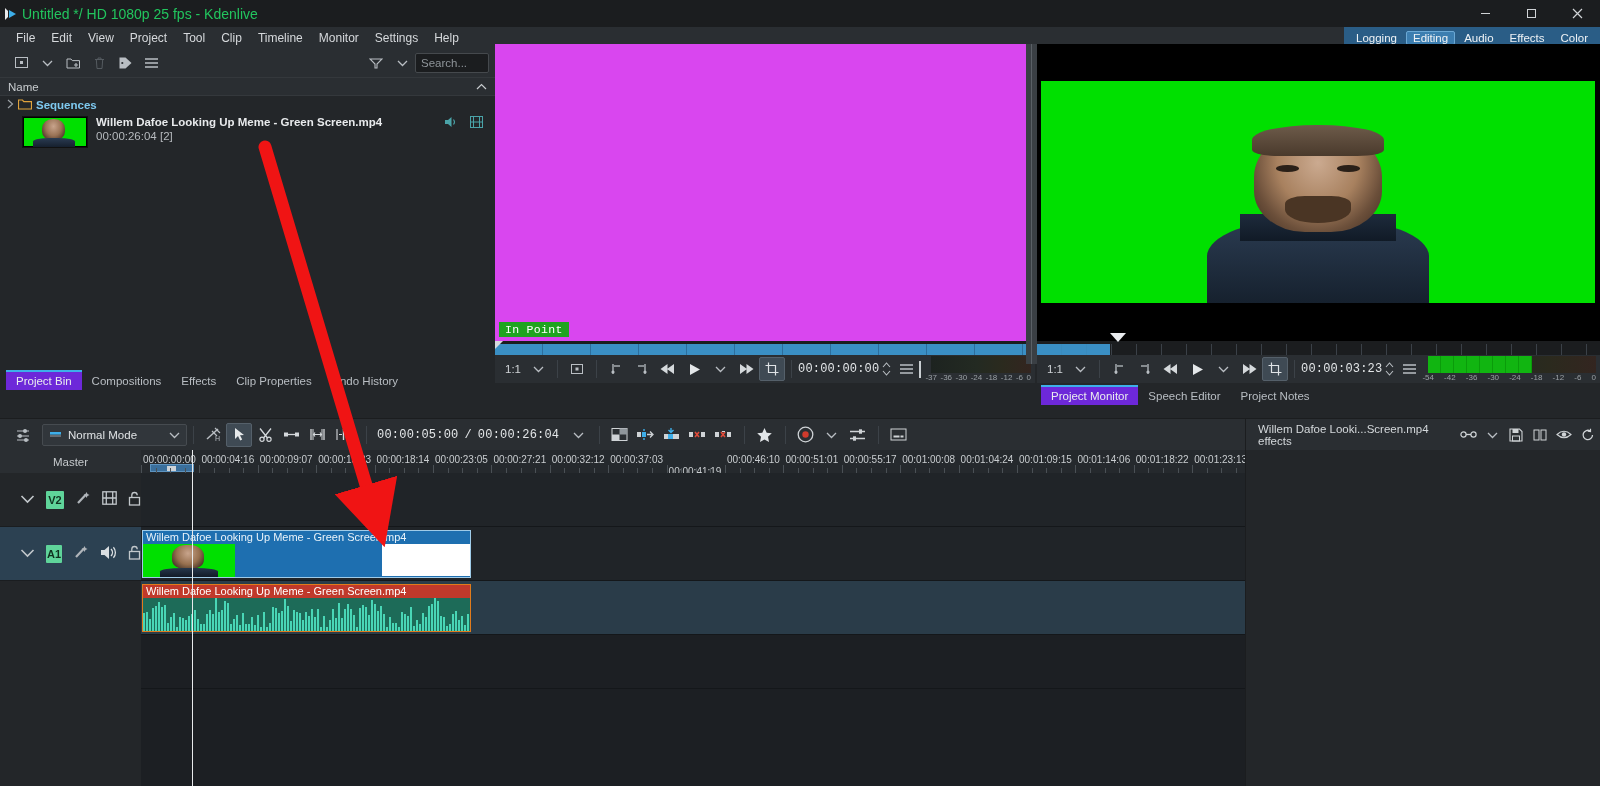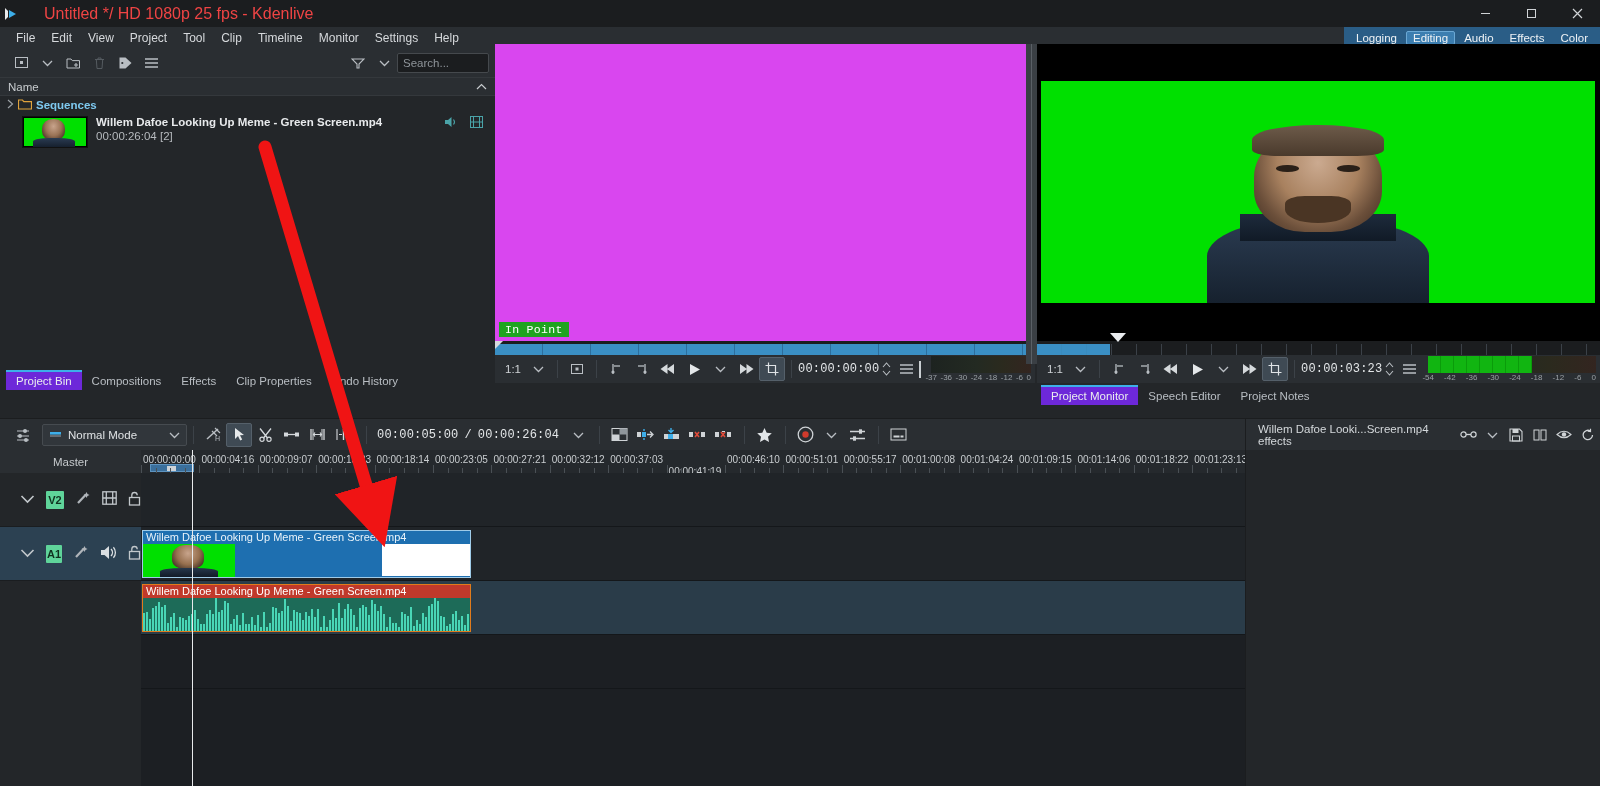--- a/index.html
+++ b/index.html
@@ -12,21 +12,21 @@
     -webkit-font-smoothing:antialiased;
   }
   #app { position:relative; width:1600px; height:786px; }
 
   
   .titlebar{
     position:absolute; left:0; top:0; width:1600px; height:27px;
     background:#1b1d1f; display:flex; align-items:center;
   }
   .titlebar .tb-icon{ width:22px; height:27px; display:flex; align-items:center; justify-content:center; }
-  .titlebar .tb-title{ font-size:16px; color:#ef4444;margin-left:22px; }
+  .titlebar .tb-title{ font-size:14px; color:#22c55e; }
   .win-btns{ position:absolute; right:0; top:0; height:27px; display:flex; }
   .win-btn{ width:46px; height:27px; display:flex; align-items:center; justify-content:center;
     color:#d0d3d6; font-size:13px; }
 
   
   .menubar{
     position:absolute; left:0; top:27px; width:1600px; height:21px;
     background:#2a2e32; display:flex; align-items:center; padding-left:8px;
   }
   .menu-item{ padding:2px 8px; font-size:12px; color:#d6d9dc; line-height:16px; }
@@ -40,21 +40,21 @@
   .panel-toolbar{ display:flex; align-items:center; height:29px; background:#2a2e32; }
   .tbtn{ width:26px; height:24px; display:flex; align-items:center; justify-content:center;
     border-radius:2px; color:#b9bec3; }
   .tbtn.pressed{ background:#3f4a54; border:1px solid #55606a; }
   .tbtn.disabled{ color:#555b60; }
   .sep{ width:1px; height:18px; background:#3c4248; margin:0 6px; }
 
   
   #bin{ left:0; top:48px; width:495px; height:340px; background:#232629; }
   .bin-search{
-    width:92px; height:20px; background:#1b1d1f; border:1px solid #45494d;
+    width:74px; height:20px; background:#1b1d1f; border:1px solid #45494d;
     border-radius:2px; color:#8e9499; font-size:11.5px; padding:0 5px; line-height:18px;
   }
   .bin-header{
     height:19px; background:#2a2e32; border-top:1px solid #34383c; border-bottom:1px solid #34383c;
     display:flex; align-items:center; padding:0 8px; font-size:11.5px; color:#c8cccf;
     justify-content:space-between;
   }
   .bin-body{ position:relative; height:272px; background:#232629; }
   .bin-row{ display:flex; align-items:center; height:18px; padding-left:6px; }
   .folder-label{ color:#7ec9f0; font-weight:bold; font-size:11.5px; margin-left:4px; }

